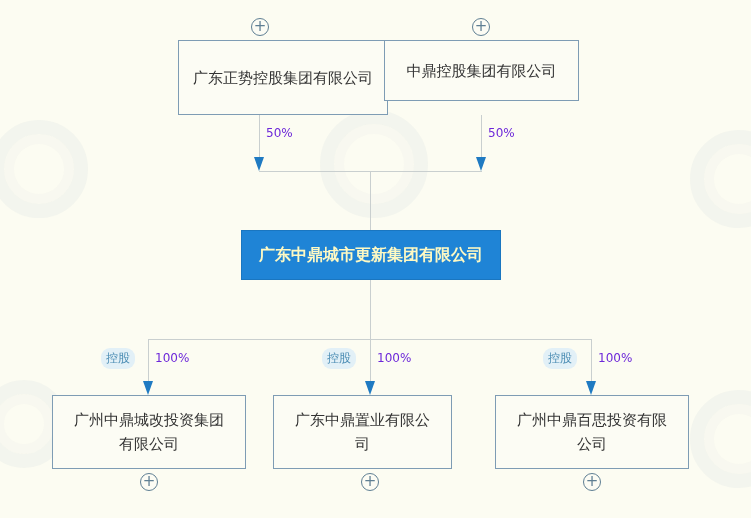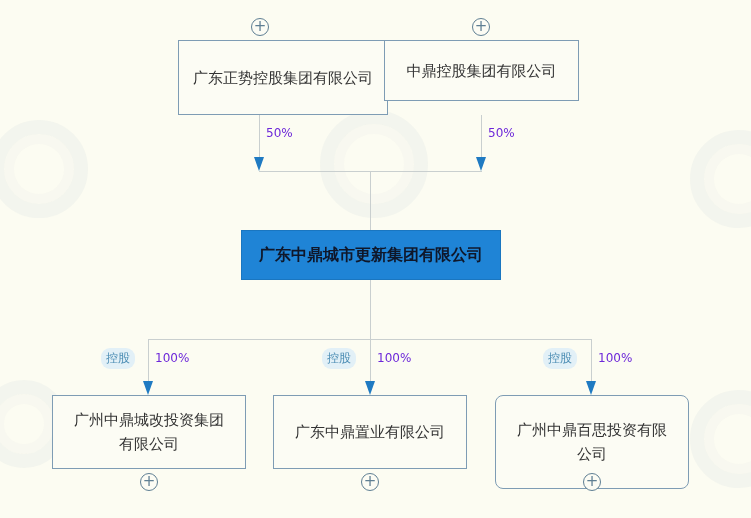--- a/index.html
+++ b/index.html
@@ -21,21 +21,21 @@
       border-top: 14px solid #1f7ac2;
     }
     .node {
       position: absolute; box-sizing: border-box;
       border: 1.5px solid #7e9cb4; background: #fcfcf4;
       display: flex; align-items: center; justify-content: center;
       text-align: center; color: #333; font-size: 15px; line-height: 24px;
       padding: 0 14px; cursor: pointer;
     }
     .node.main {
-      background: #1f84d6; border: 1px solid #1a76c0; color: #0f172a;
+      background: #1f84d6; border: 1px solid #1a76c0; color: #fef9c3;
       font-size: 16px; font-weight: bold; padding: 0 22px; white-space: nowrap;
     }
     .plus {
       position: absolute; width: 18px; height: 18px; box-sizing: border-box;
       border: 1.5px solid #5f7f93; border-radius: 50%; background: #fcfcf4;
       color: #5f7f93; font-size: 15px; line-height: 14px; text-align: center;
       cursor: pointer;
     }
     .pct { position: absolute; color: #6d28d9; font-size: 12px; }
     .badge {
@@ -88,21 +88,21 @@
 <span class="badge" style="left:322px;top:348px;">控股</span>
 <span class="pct" style="left:377px;top:351px;">100%</span>
 <span class="badge" style="left:543px;top:348px;">控股</span>
 <span class="pct" style="left:598px;top:351px;">100%</span>
 
 <div class="node" style="left:52px;top:395px;width:194px;height:74px;align-items:center;">
   <span>广州中鼎城改投资集团有限公司</span>
 </div>
 <div class="plus" style="left:140px;top:473px;"><span>+</span></div>
 
-<div class="node" style="left:273px;top:395px;width:194px;height:74px;">
+<div class="node" style="left:273px;top:395px;width:179px;height:74px;">
   <span>广东中鼎置业有限公司</span>
 </div>
 <div class="plus" style="left:361px;top:473px;"><span>+</span></div>
 
-<div class="node" style="left:495px;top:395px;width:194px;height:94px;border-radius:8px;">
+<div class="node" style="left:495px;top:395px;width:194px;height:74px;">
   <span>广州中鼎百思投资有限公司</span>
 </div>
 <div class="plus" style="left:583px;top:473px;"><span>+</span></div>
 
 </body></html>

